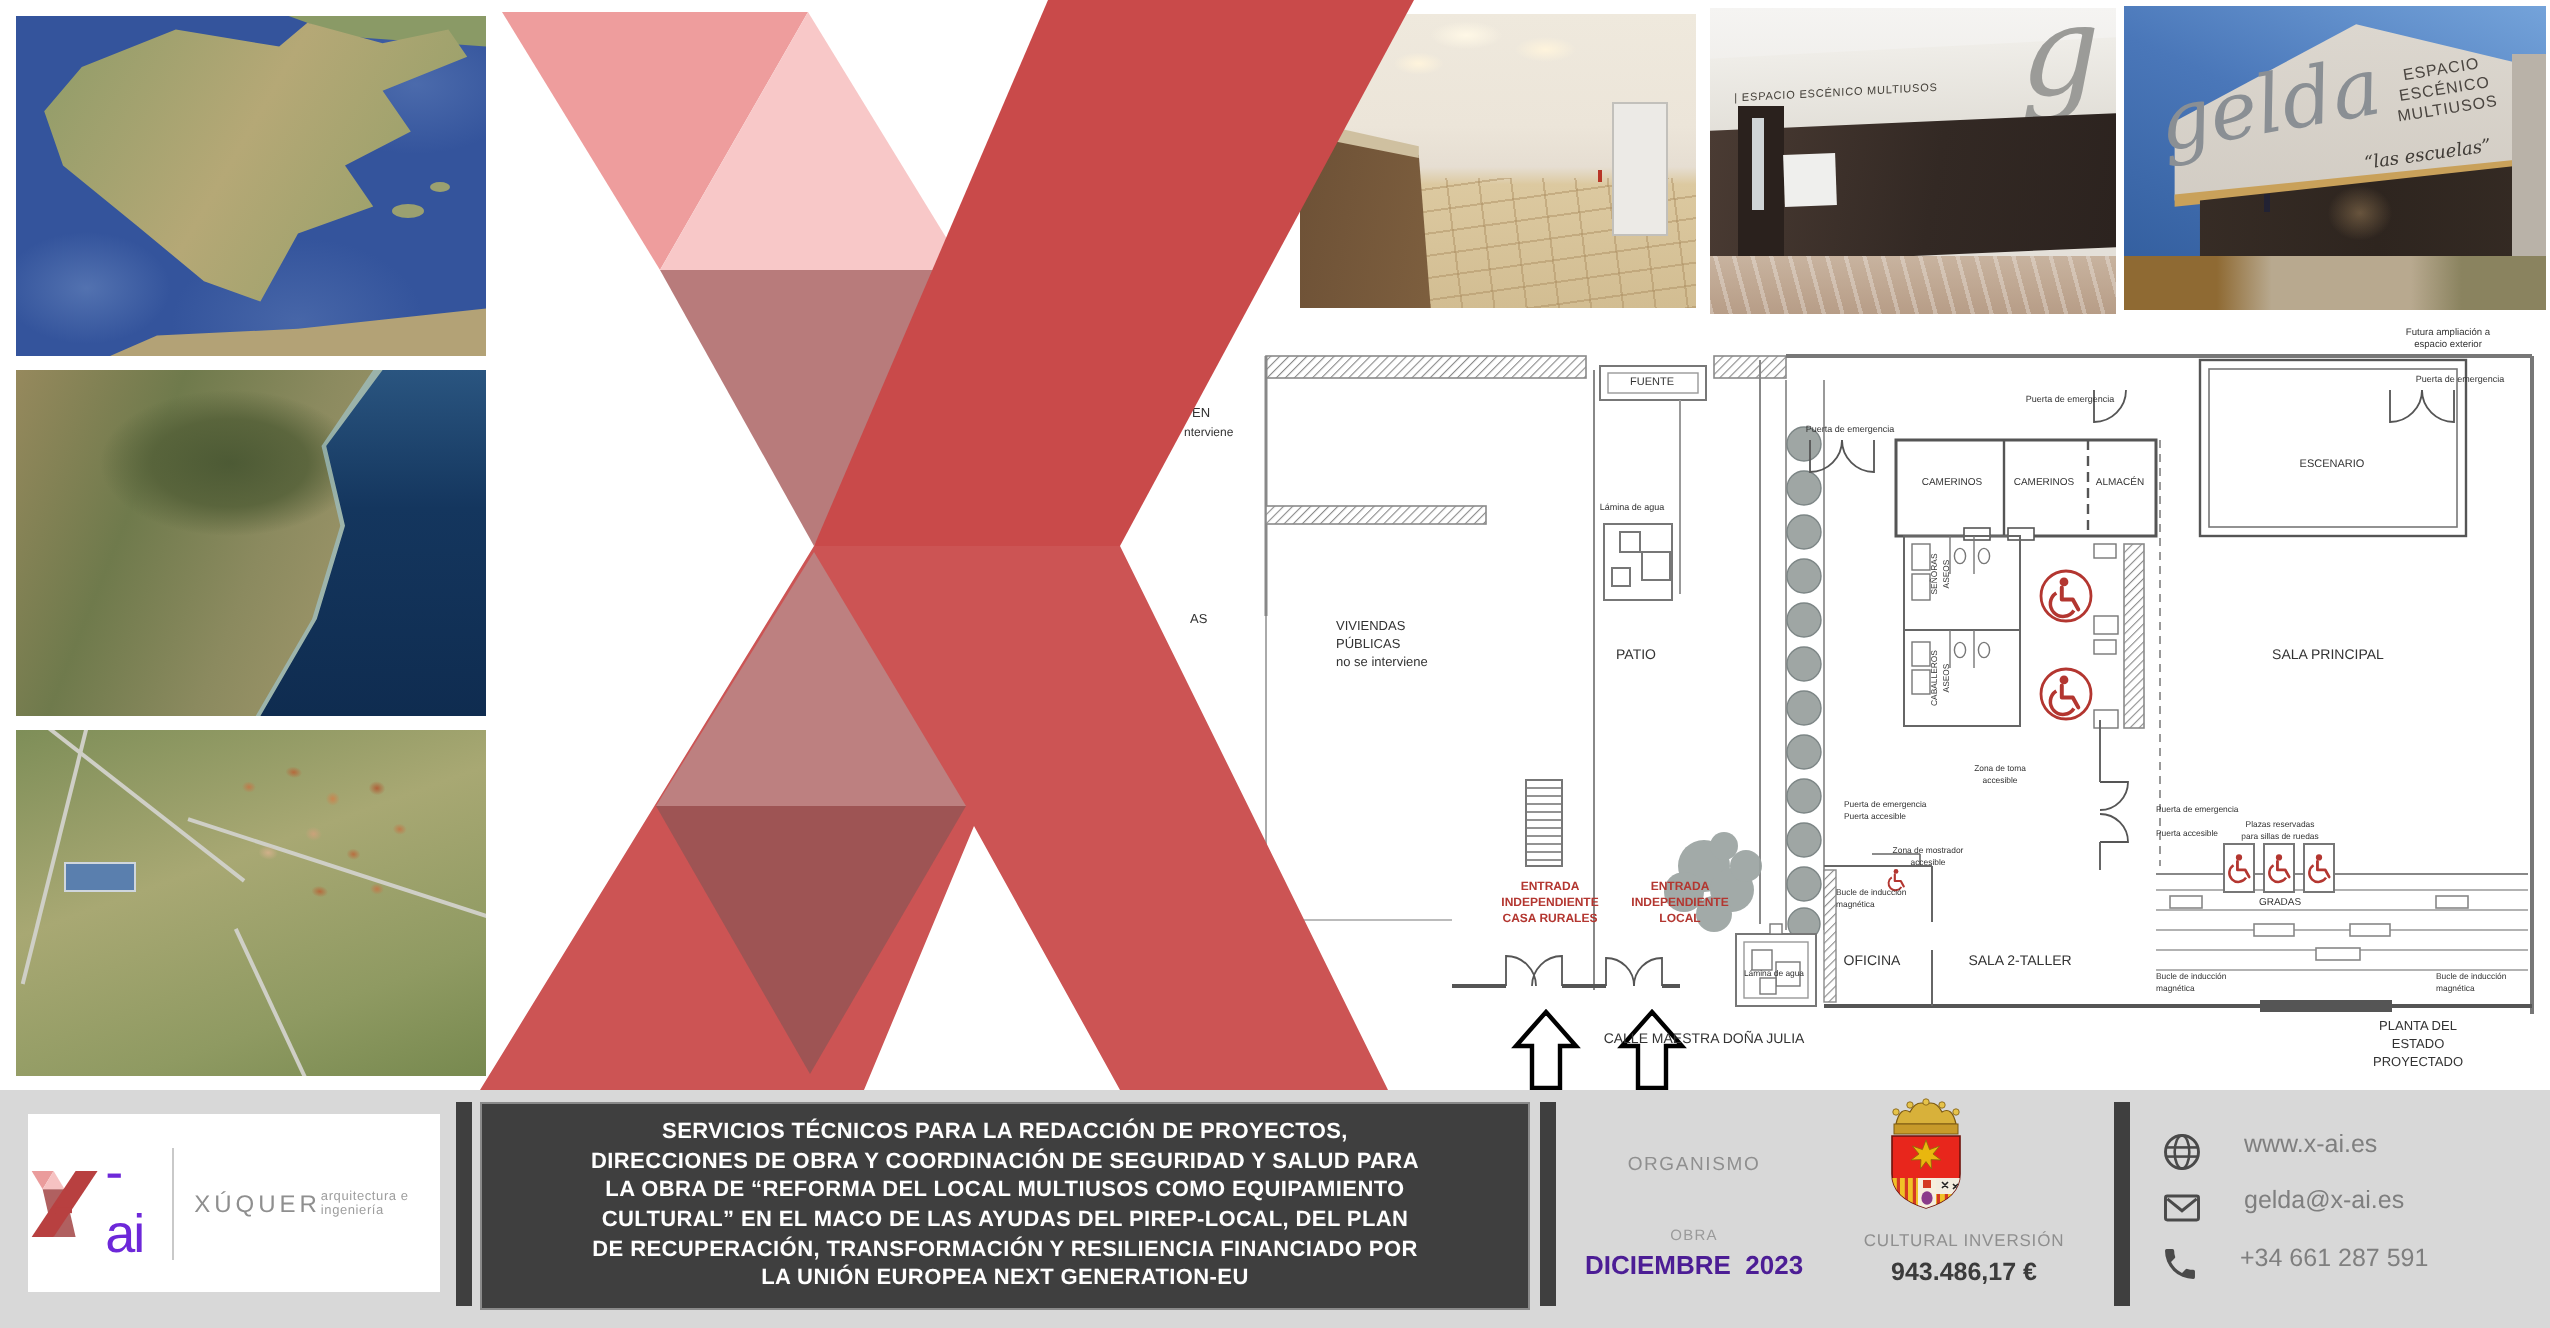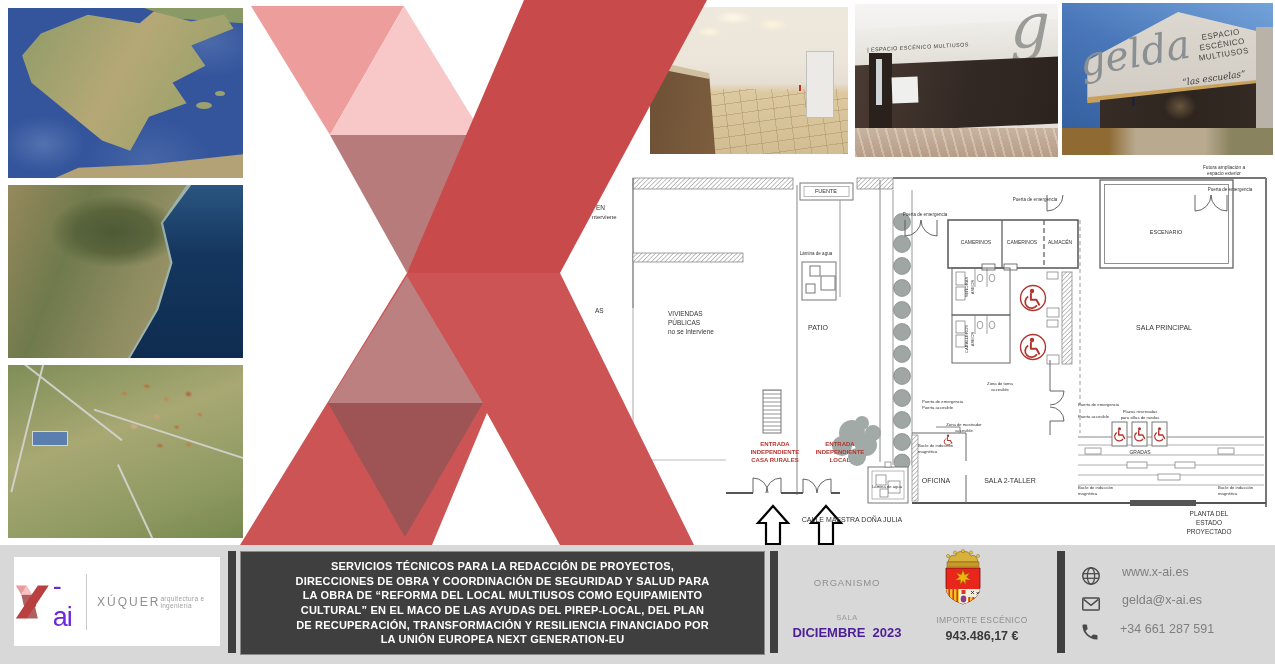--- a/index.html
+++ b/index.html
@@ -422,21 +422,21 @@
       <span class="desc-text">SERVICIOS TÉCNICOS PARA LA REDACCIÓN DE PROYECTOS,
 DIRECCIONES DE OBRA Y COORDINACIÓN DE SEGURIDAD Y SALUD PARA
 LA OBRA DE “REFORMA DEL LOCAL MULTIUSOS COMO EQUIPAMIENTO
 CULTURAL” EN EL MACO DE LAS AYUDAS DEL PIREP-LOCAL, DEL PLAN
 DE RECUPERACIÓN, TRANSFORMACIÓN Y RESILIENCIA FINANCIADO POR
 LA UNIÓN EUROPEA NEXT GENERATION-EU</span>
     </div>
     <div class="vbar vbar2"></div>
     <div class="org-block">
       <div class="org-label">ORGANISMO</div>
-      <div class="fecha-label">SALA</div>
+      <div class="fecha-label">OBRA</div>
       <div class="fecha-value">DICIEMBRE  2023</div>
     </div>
     <svg class="crest" width="50" height="56" viewBox="0 0 50 56">
       <defs>
         <pattern id="str" width="4" height="4" patternUnits="userSpaceOnUse">
           <rect width="4" height="4" fill="#f0c227"></rect>
             <rect x="2.4" width="1.6" height="4" fill="#d43a22"></rect>
         </pattern>
         <clipPath id="sc">
             <path d="M8,19 H42 V38 Q42,50 25,55 Q8,50 8,38 Z"></path>
@@ -455,21 +455,21 @@
         <rect x="21" y="40" width="9" height="16" fill="#f6eedd"></rect>
         <rect x="23.5" y="41" width="4" height="4" fill="#d43a22"></rect>
         <ellipse cx="25.5" cy="50" rx="2.8" ry="3.4" fill="#8a3b8a"></ellipse>
         <rect x="30" y="40" width="12" height="8" fill="#f2ecdf"></rect>
         <path d="M33,42 l3,3 M36,42 l-3,3 M38.5,43 l2.5,2.5 M41,43 l-2.5,2.5" stroke="#222" stroke-width="0.8"></path>
         <rect x="30" y="48" width="12" height="8" fill="url(#str)"></rect>
       </g>
       <polygon points="25,21 26.8,25.8 31.8,24 28.5,28 32.5,31 27.5,30.8 27.8,35.5 25,31.8 22.2,35.5 22.5,30.8 17.5,31 21.5,28 18.2,24 23.2,25.8" fill="#e9b70e" stroke="#8a6a08" stroke-width="0.4"></polygon>
     </svg>
     <div class="imp-block">
-      <div class="imp-label">IMPORTE ESCÉNICO</div>
+      <div class="imp-label">CULTURAL INVERSIÓN</div>
       <div class="imp-value">943.486,17 €</div>
     </div>
     <div class="vbar vbar3"></div>
     <div class="contact">
       <div class="c-row cr1">
         <svg width="22" height="22" viewBox="0 0 24 24">
           <circle cx="12" cy="12" r="9" fill="none" stroke="#4a4a4a" stroke-width="1.6"></circle>
           <ellipse cx="12" cy="12" rx="4" ry="9" fill="none" stroke="#4a4a4a" stroke-width="1.4"></ellipse>
           <line x1="3.5" y1="9.5" x2="20.5" y2="9.5" stroke="#4a4a4a" stroke-width="1.4"></line>
           <line x1="3.5" y1="14.5" x2="20.5" y2="14.5" stroke="#4a4a4a" stroke-width="1.4"></line>

